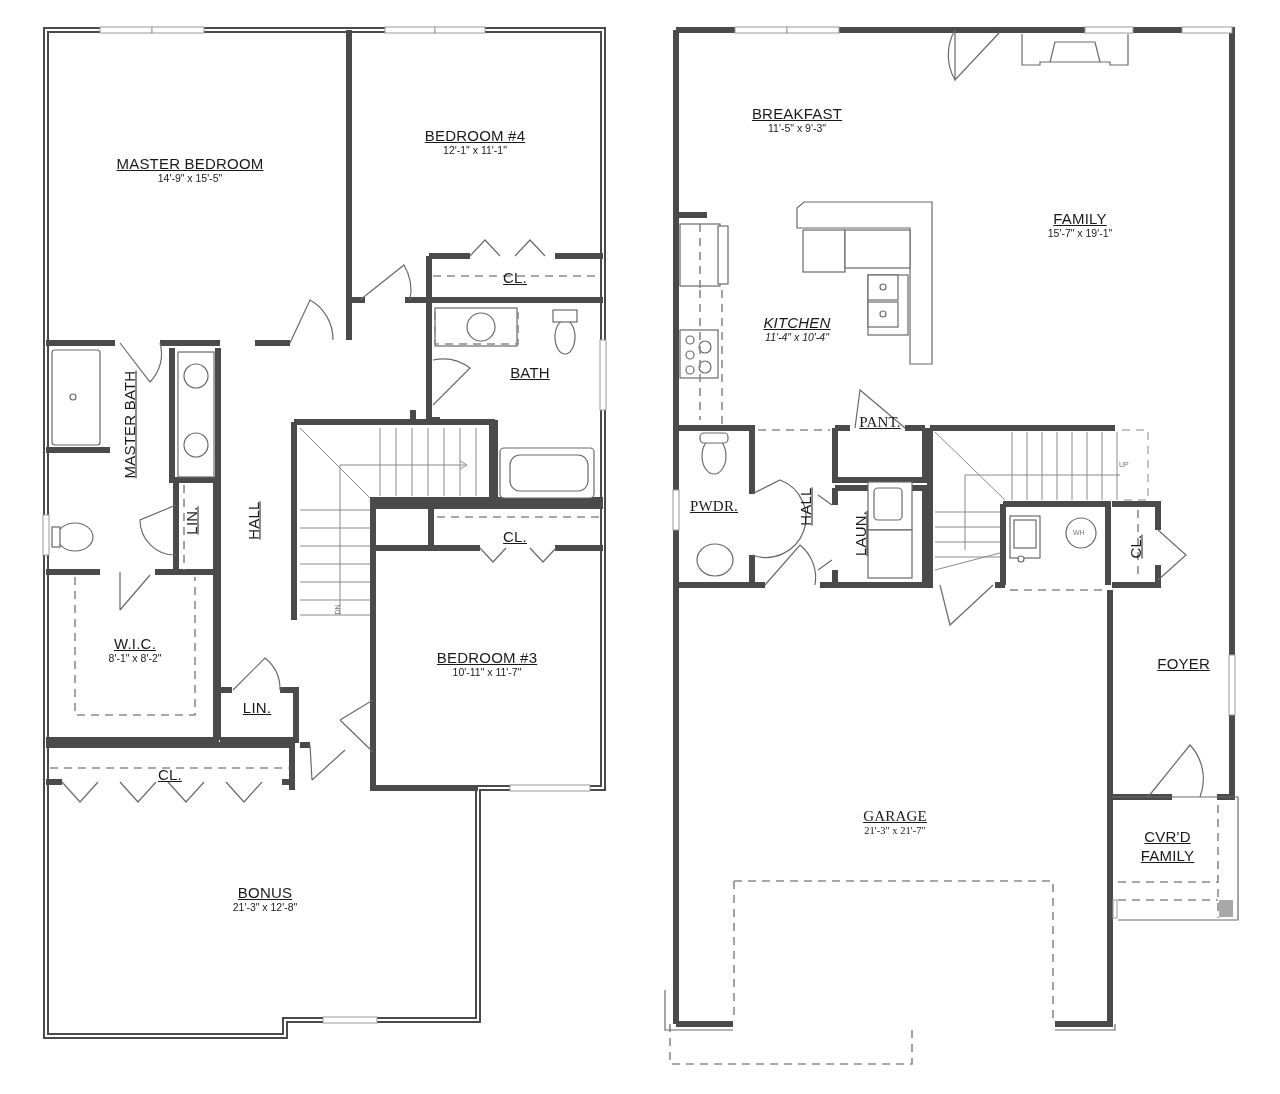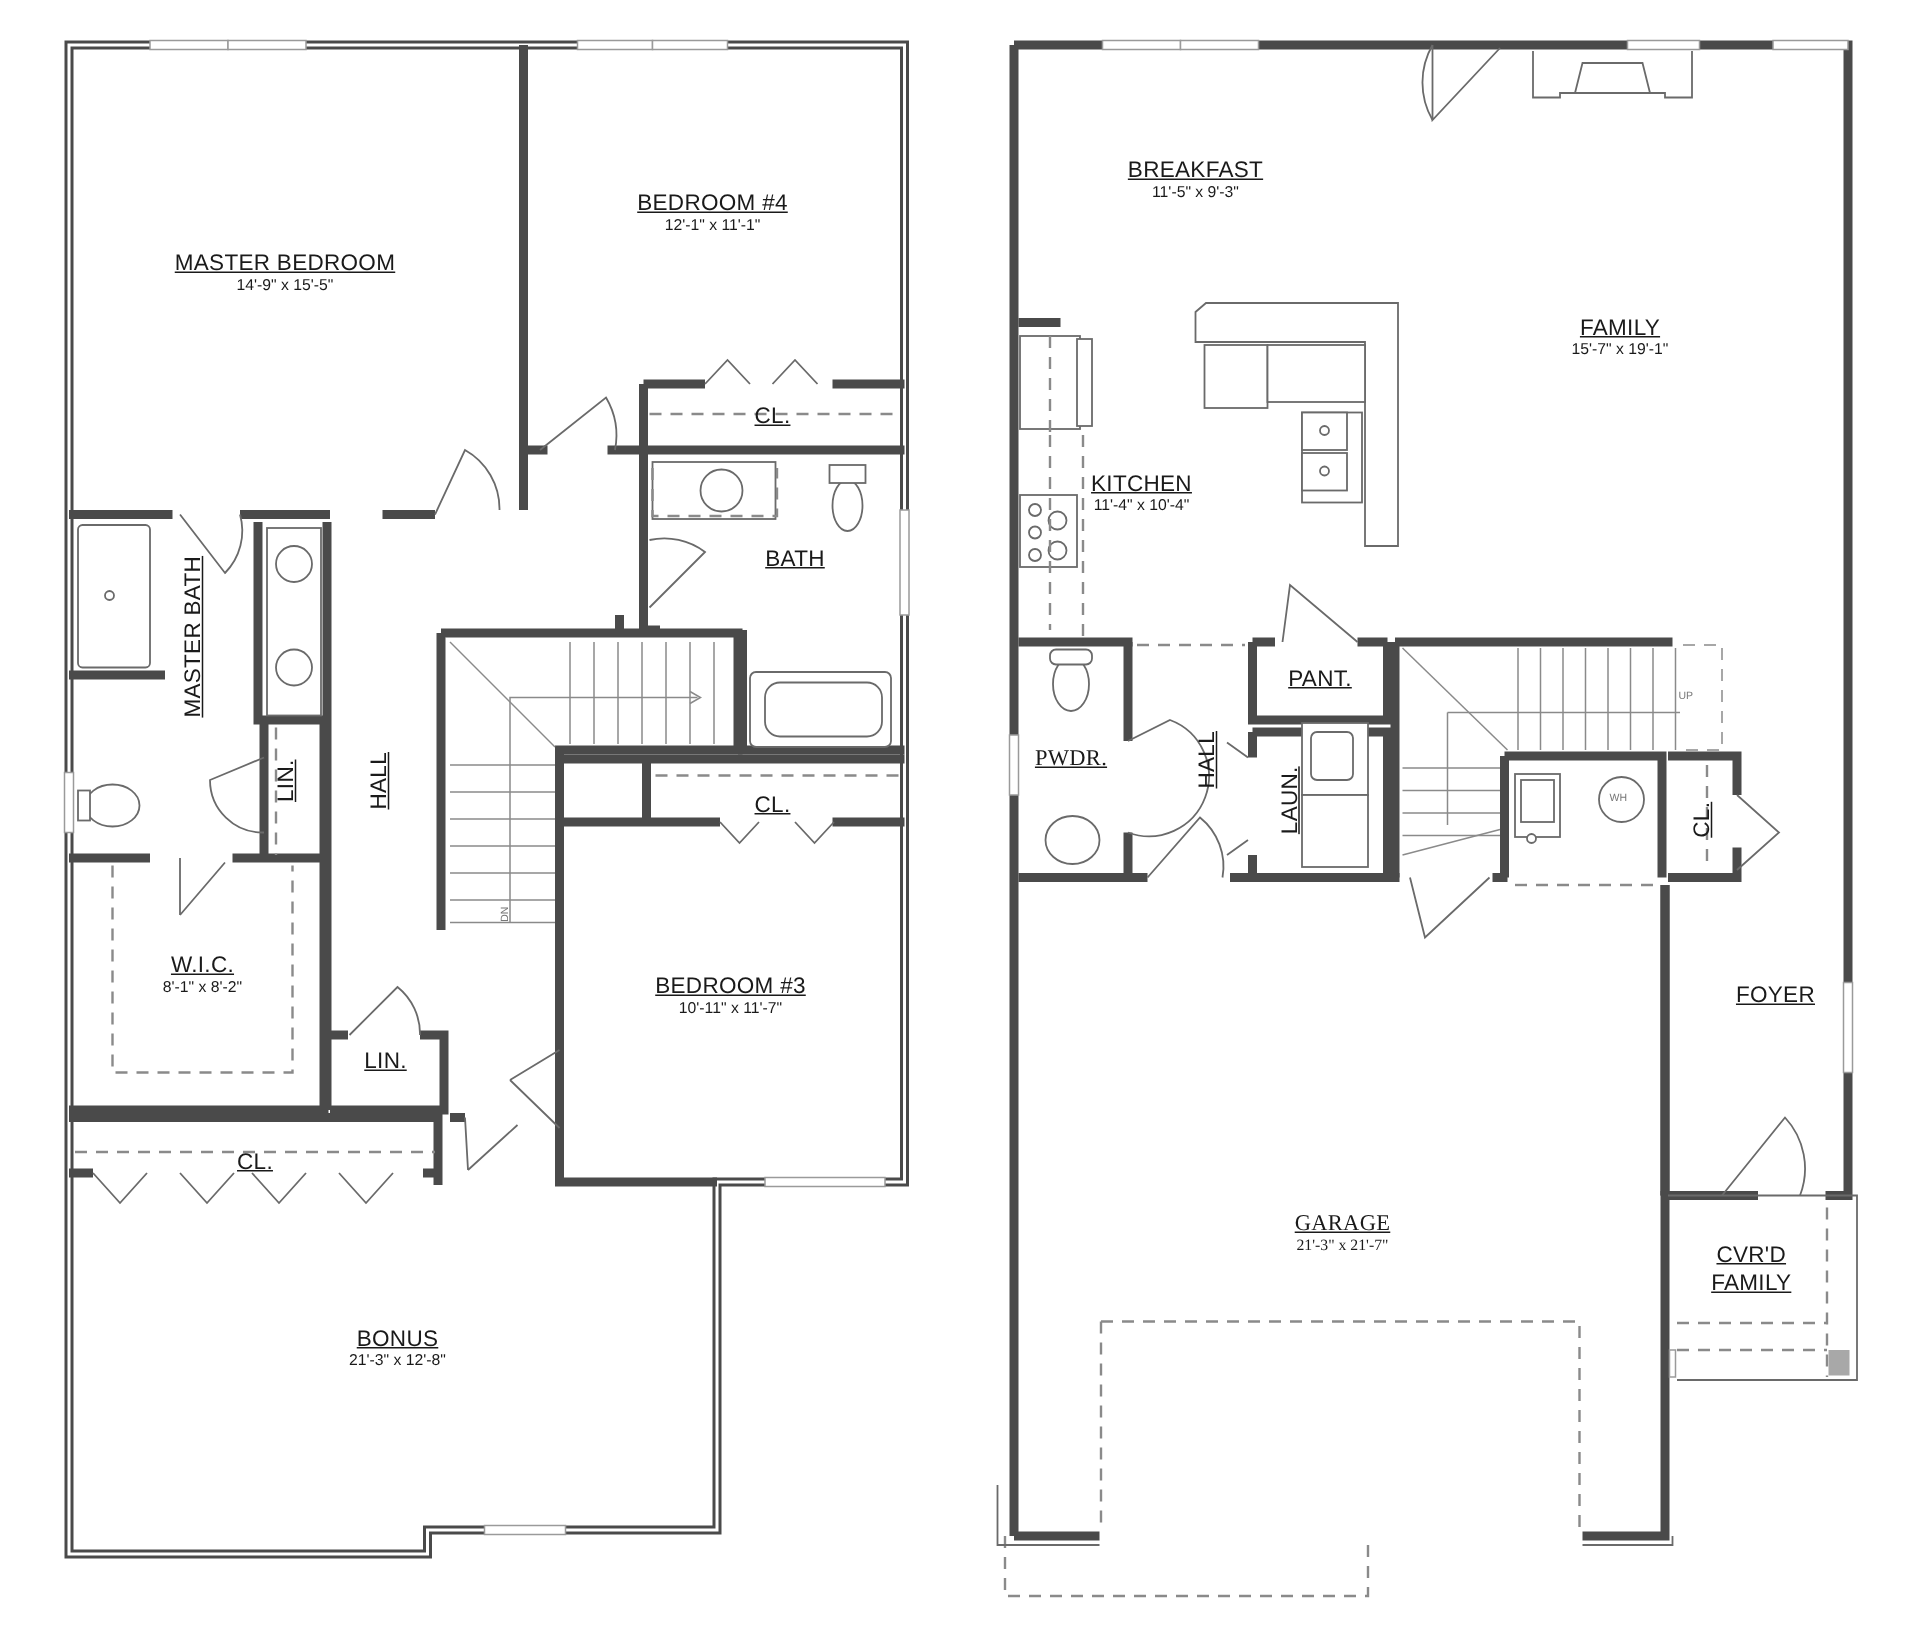--- a/index.html
+++ b/index.html
@@ -232,21 +232,21 @@
   </g>
 
   <g>
     <path class="thin" d="M1112,797 L1238,797 L1238,920 L1118,920"></path>
     <rect x="1219" y="900" width="14" height="17" fill="#a8a8a8"></rect>
     <path class="thin" d="M665,990 L665,1030 L733,1030"></path>
     <path class="thin" d="M1055,1030 L1115,1030 L1115,1024"></path>
   </g>
 </svg>
 
-<div class="lbl" style="left:95px;top:167px;width:190px;text-align:center;">
+<div class="lbl" style="left:95px;top:155px;width:190px;text-align:center;">
   <span class="name">MASTER BEDROOM</span>
   <span class="dim">14'-9" x 15'-5"</span>
 </div>
 <div class="lbl" style="left:400px;top:127px;width:150px;">
   <span class="name">BEDROOM #4</span>
   <span class="dim">12'-1" x 11'-1"</span>
 </div>
 <div class="lbl" style="left:490px;top:269px;width:50px;">
   <span class="name">CL.</span>
 </div>
@@ -286,25 +286,25 @@
 <div class="tiny vert" style="left:332px;top:606px;">DN</div>
 
 <div class="lbl" style="left:722px;top:105px;width:150px;">
   <span class="name">BREAKFAST</span>
   <span class="dim">11'-5" x 9'-3"</span>
 </div>
 <div class="lbl" style="left:1005px;top:210px;width:150px;">
   <span class="name">FAMILY</span>
   <span class="dim">15'-7" x 19'-1"</span>
 </div>
-<div class="lbl" style="left:691px;top:314px;width:140px;">
+<div class="lbl" style="left:727px;top:314px;width:140px;font-style:italic;">
   <span class="name">KITCHEN</span>
   <span class="dim">11'-4" x 10'-4"</span>
 </div>
-<div class="lbl" style="left:845px;top:444px;width:70px;">
+<div class="lbl" style="left:845px;top:414px;width:70px;font-family:Liberation Serif, serif;">
   <span class="name">PANT.</span>
 </div>
 <div class="lbl" style="left:679px;top:498px;width:70px;font-family:Liberation Serif, serif;">
   <span class="name">PWDR.</span>
 </div>
 <div class="lbl vert" style="left:780px;top:498px;width:50px;">
   <span class="name">HALL</span>
 </div>
 <div class="lbl vert" style="left:830px;top:525px;width:60px;">
   <span class="name">LAUN.</span>

